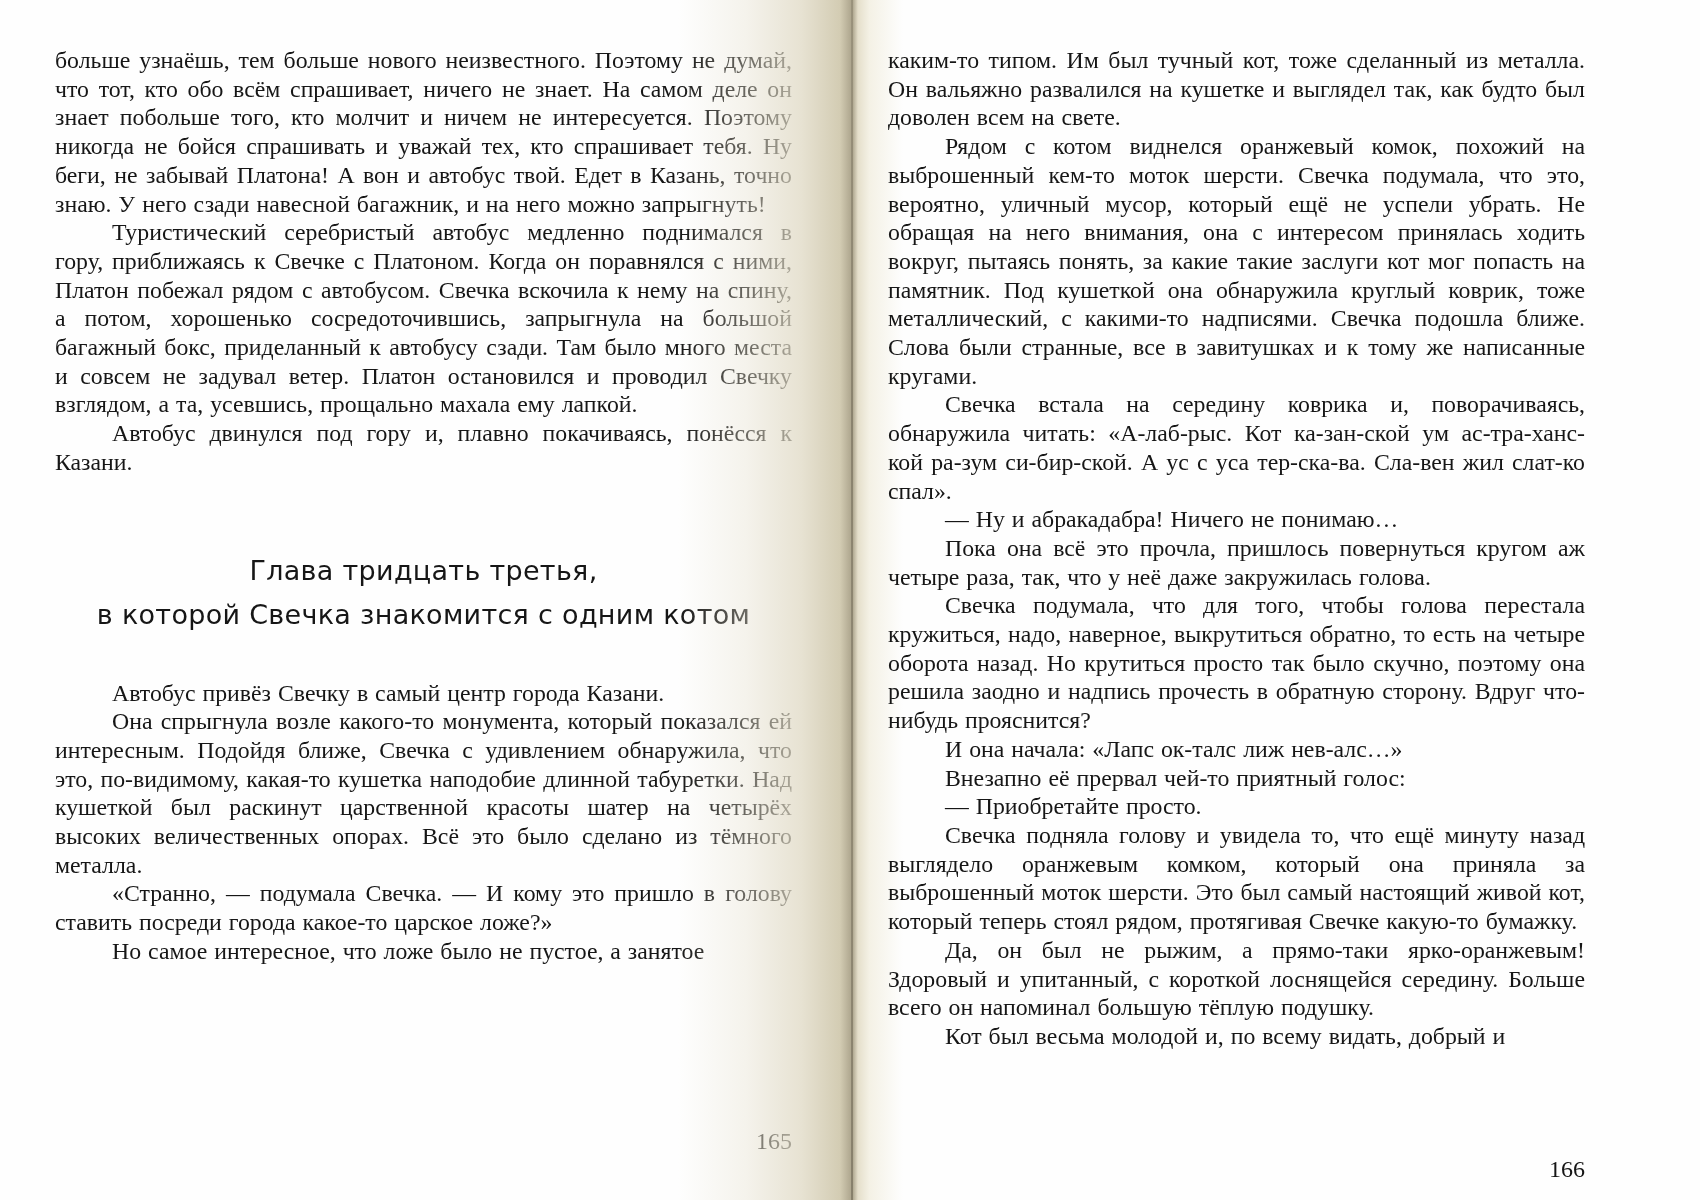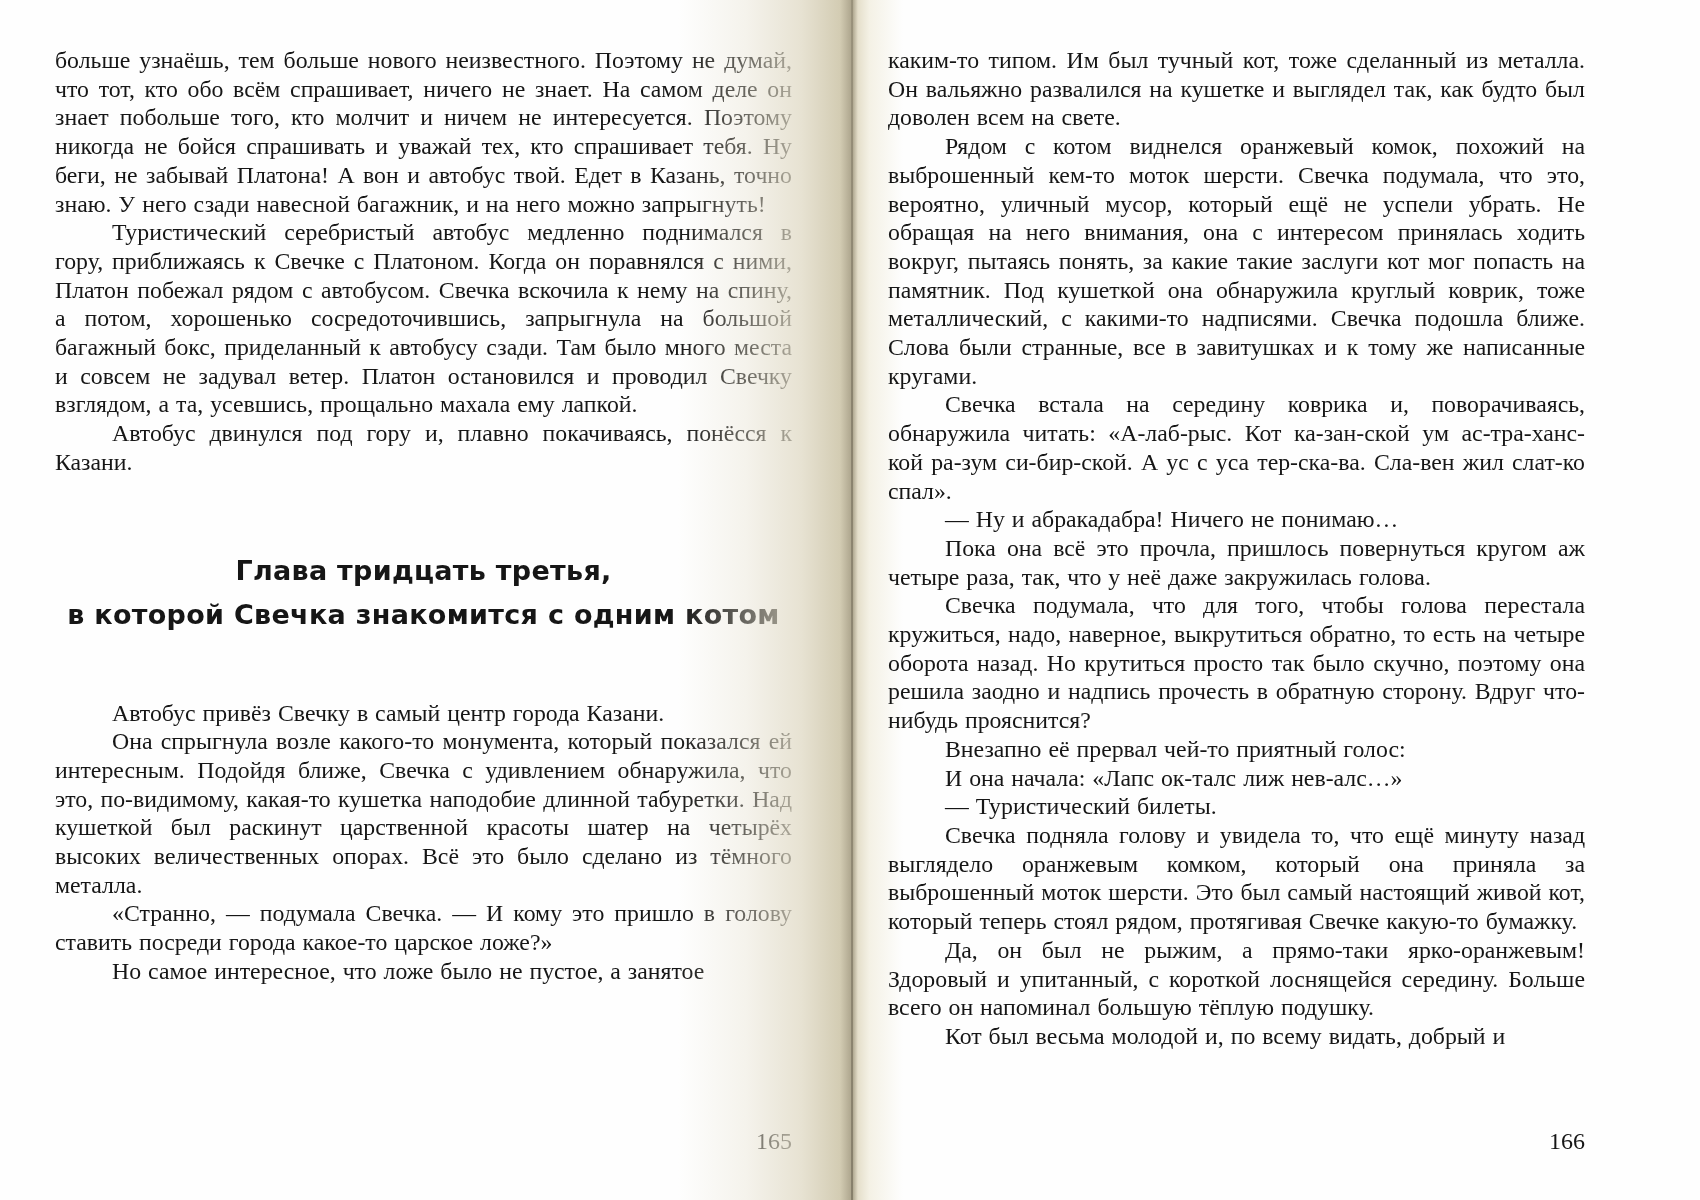--- a/index.html
+++ b/index.html
@@ -37,36 +37,36 @@
   p.para {
     margin: 0;
     text-align: justify;
     text-align-last: left;
     word-spacing: 1px;
   }
   p.para.indent { text-indent: 57px; }
 
   .chapter-heading {
     font-family: "DejaVu Sans", sans-serif;
-    font-weight: bold;
+    font-weight: normal;
     font-size: 27px;
     line-height: 44px;
     letter-spacing: 0.3px;
     text-align: center;
-    margin: 72px 0 62px 0;
+    margin: 72px 0 42px 0;
   }
 
   .page-num {
     position: absolute;
     top: 1128px;
     text-align: right;
     font-size: 24px;
   }
   .page.left  .page-num { left: 55px; width: 737px; }
-  .page.right .page-num { left: 28px; width: 697px; }
+  .page.right .page-num { left: 28px; width: 697px; margin-top: 28px; }
 
   
   .gutter {
     position: absolute;
     left: 678px;
     top: 0;
     width: 225px;
     height: 1200px;
     pointer-events: none;
     background: linear-gradient(90deg,
@@ -118,23 +118,23 @@
   <div class="gutter"></div>
 
   <div class="page right">
     <div class="text-col">
         <p class="para">каким-то типом. Им был тучный кот, тоже сделанный из металла. Он вальяжно развалился на кушетке и выглядел так, как будто был доволен всем на свете.</p>
         <p class="para indent">Рядом с котом виднелся оранжевый комок, похожий на выброшенный кем-то моток шерсти. Свечка подумала, что это, вероятно, уличный мусор, который ещё не успели убрать. Не обращая на него внимания, она с интересом принялась ходить вокруг, пытаясь понять, за какие такие заслуги кот мог попасть на памятник. Под кушеткой она обнаружила круглый коврик, тоже металлический, с какими-то надписями. Свечка подошла ближе. Слова были странные, все в завитушках и к тому же написанные кругами.</p>
         <p class="para indent">Свечка встала на середину коврика и, поворачиваясь, обнаружила читать: «А-лаб-рыс. Кот ка-зан-ской ум ас-тра-ханс-кой ра-зум си-бир-ской. А ус с уса тер-ска-ва. Сла-вен жил слат-ко спал».</p>
         <p class="para indent">— Ну и абракадабра! Ничего не понимаю…</p>
         <p class="para indent">Пока она всё это прочла, пришлось повернуться кругом аж четыре раза, так, что у неё даже закружилась голова.</p>
         <p class="para indent">Свечка подумала, что для того, чтобы голова перестала кружиться, надо, наверное, выкрутиться обратно, то есть на четыре оборота назад. Но крутиться просто так было скучно, поэтому она решила заодно и надпись прочесть в обратную сторону. Вдруг что-нибудь прояснится?</p>
+        <p class="para indent">И она начала: «Лапс ок-талс лиж нев-алс…»</p>
         <p class="para indent">Внезапно её прервал чей-то приятный голос:</p>
-        <p class="para indent">И она начала: «Лапс ок-талс лиж нев-алс…»</p>
-        <p class="para indent">— Туристический билеты.</p>
+        <p class="para indent">— Приобретайте просто.</p>
         <p class="para indent">Свечка подняла голову и увидела то, что ещё минуту назад выглядело оранжевым комком, который она приняла за выброшенный моток шерсти. Это был самый настоящий живой кот, который теперь стоял рядом, протягивая Свечке какую-то бумажку.</p>
         <p class="para indent">Да, он был не рыжим, а прямо-таки ярко-оранжевым! Здоровый и упитанный, с короткой лоснящейся середину. Больше всего он напоминал большую тёплую подушку.</p>
         <p class="para indent">Кот был весьма молодой и, по всему видать, добрый и</p>
       </div>
     <div class="page-num">166</div>
   </div>
 
 </div>
 
 </body></html>

